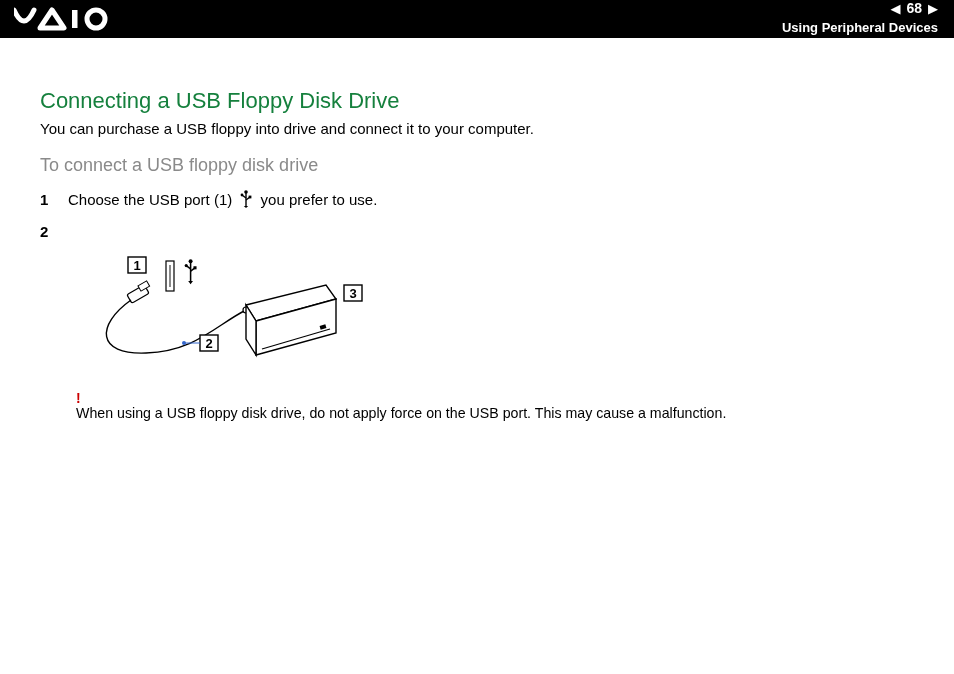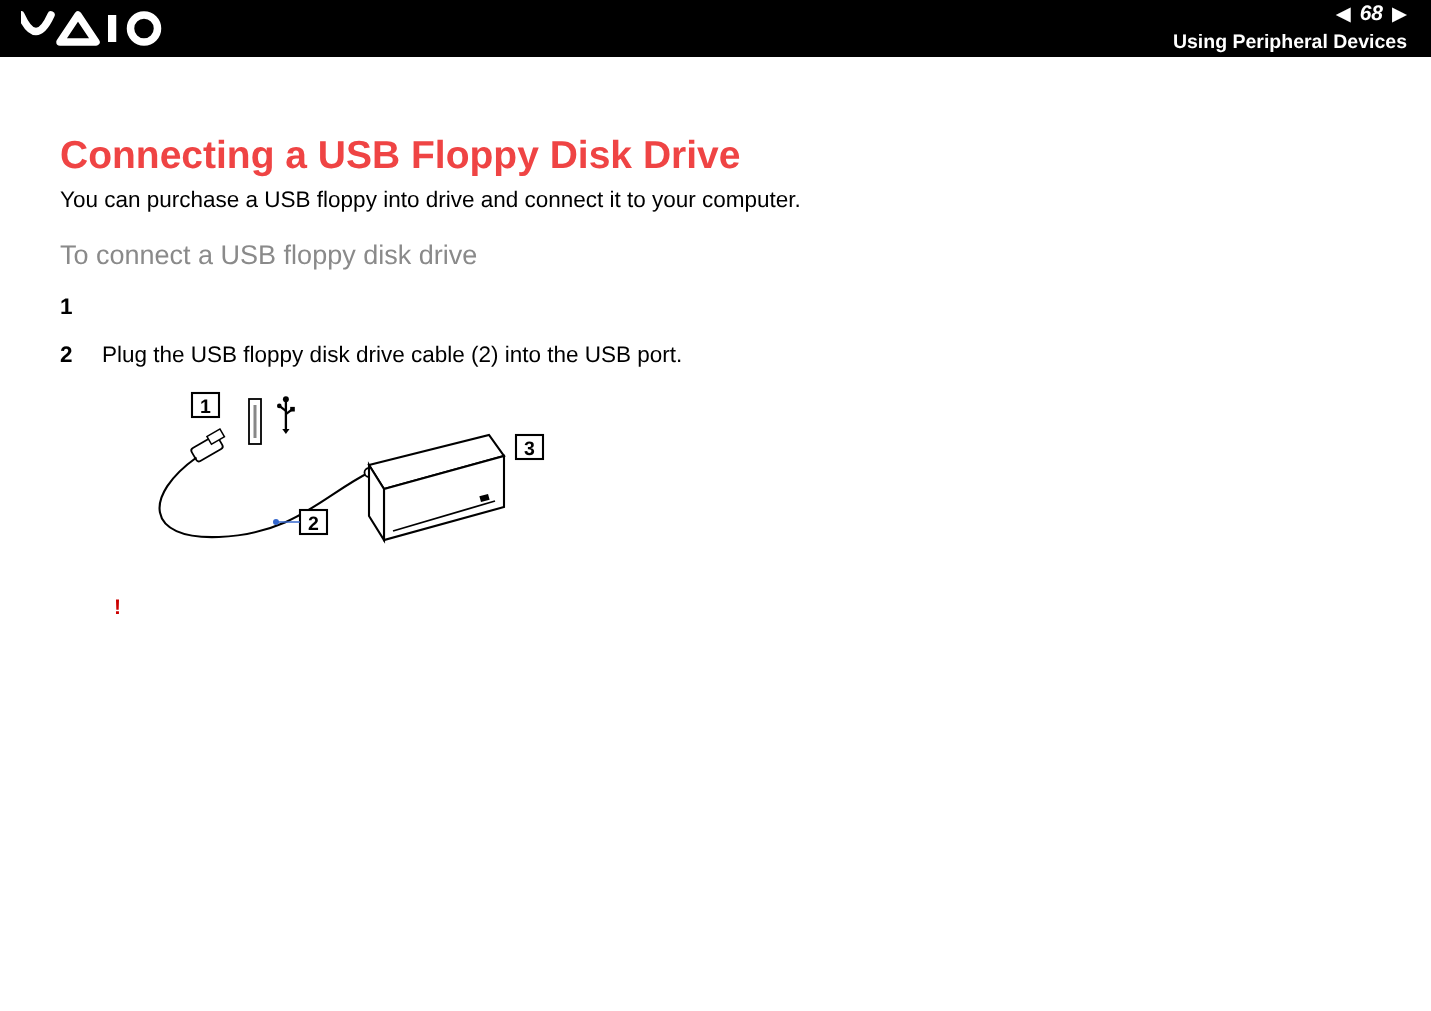--- a/index.html
+++ b/index.html
@@ -1,24 +1,24 @@
 <!DOCTYPE html>
 <html><head>
 <meta charset="utf-8">
 <style>
   html,body{margin:0;padding:0;width:954px;height:674px;background:#fff;font-family:Arial,Helvetica,sans-serif;color:#000;}
   .header{position:relative;height:38px;background:#000;color:#fff;}
   .logo-wrap{position:absolute;left:14px;top:4px;}
   .logo-svg{display:block;}
   .pager{position:absolute;right:16px;top:0;display:flex;align-items:center;gap:6px;}
   .tri{font-size:13px;line-height:1;}
-  .pgnum{font-size:14px;font-style:italic;font-weight:bold;}
+  .pgnum{font-size:14px;font-weight:bold;}
   .section{position:absolute;right:16px;top:20px;font-size:13px;font-weight:bold;}
   .content{padding:50px 40px 0 40px;}
-  h1{margin:0 0 6px 0;font-weight:bold;font-size:26px;color:#ef4444;}
+  h1{margin:0 0 6px 0;font-weight:normal;font-size:22px;color:#15803d;}
   .intro{margin:6px 0 18px 0;font-size:15px;}
   h2{margin:10px 0 13px 0;font-weight:normal;font-size:18px;color:#8a8a8a;}
   ol.steps{list-style:none;padding:0;margin:0 0 12px 0;}
   ol.steps>li{display:flex;margin-bottom:10px;font-size:15px;line-height:1.45;}
   .snum{width:28px;flex:none;font-weight:bold;}
   .usb-inline{display:inline-block;vertical-align:-3px;margin:0 4px;}
   .diagram{margin:6px 0 12px 36px;}
   .warning-row{display:flex;align-items:flex-start;gap:8px;margin-left:36px;margin-top:8px;}
   .bang{color:#cc0000;font-weight:bold;font-size:14px;line-height:1;}
   .warn-text{font-size:14.2px;}
@@ -44,25 +44,38 @@
 </div>
 
 <div class="content">
   <h1>Connecting a USB Floppy Disk Drive</h1>
   <p class="intro">You can purchase a USB floppy into drive and connect it to your computer.</p>
   <h2>To connect a USB floppy disk drive</h2>
 
   <ol class="steps">
     <li>
       <span class="snum">1</span>
+      <span>
+        <span>Choose the USB port (1) </span>
+        <svg class="usb-inline" width="12" height="18" viewBox="0 0 12 18">
+          <circle cx="6" cy="2" r="1.8" fill="#000"></circle>
+          <line x1="6" y1="2" x2="6" y2="16" stroke="#000" stroke-width="1.4"></line>
+          <path d="M6 8 L2 5" stroke="#000" stroke-width="1.4" fill="none"></path>
+          <circle cx="2" cy="5" r="1.4" fill="#000"></circle>
+          <path d="M6 10 L10 7" stroke="#000" stroke-width="1.4" fill="none"></path>
+          <rect x="8.6" y="5.6" width="2.8" height="2.8" fill="#000"></rect>
+          <path d="M3.8 16 L6 18 L8.2 16 Z" fill="#000"></path>
+        </svg>
+        <span> you prefer to use.</span>
+      </span>
     </li>
     <li>
       <span class="snum">2</span>
       <span>
-        <span>Plug the USB floppy disk drive cable (2) into the USB port.</span><br>
+        <br>
       </span>
     </li>
   </ol>
 
   <div class="diagram">
     <svg width="300" height="120" viewBox="0 0 300 120">
 
       <rect x="90" y="6" width="8" height="30" fill="#fff" stroke="#000" stroke-width="1.2"></rect>
       <rect x="93" y="10" width="2" height="22" fill="#888"></rect>
 
@@ -103,13 +116,14 @@
       <g>
         <rect x="268" y="30" width="18" height="16" fill="#fff" stroke="#000" stroke-width="1.4"></rect>
         <text x="277" y="43" text-anchor="middle" font-family="Arial" font-weight="bold" font-size="13">3</text>
       </g>
     </svg>
   </div>
 
   <div class="warning-row">
     <span class="bang">!</span>
   </div>
+  <div class="warn-text" style="margin-left:36px;">When using a USB floppy disk drive, do not apply force on the USB port. This may cause a malfunction.</div>
 </div>
 
 </body></html>

